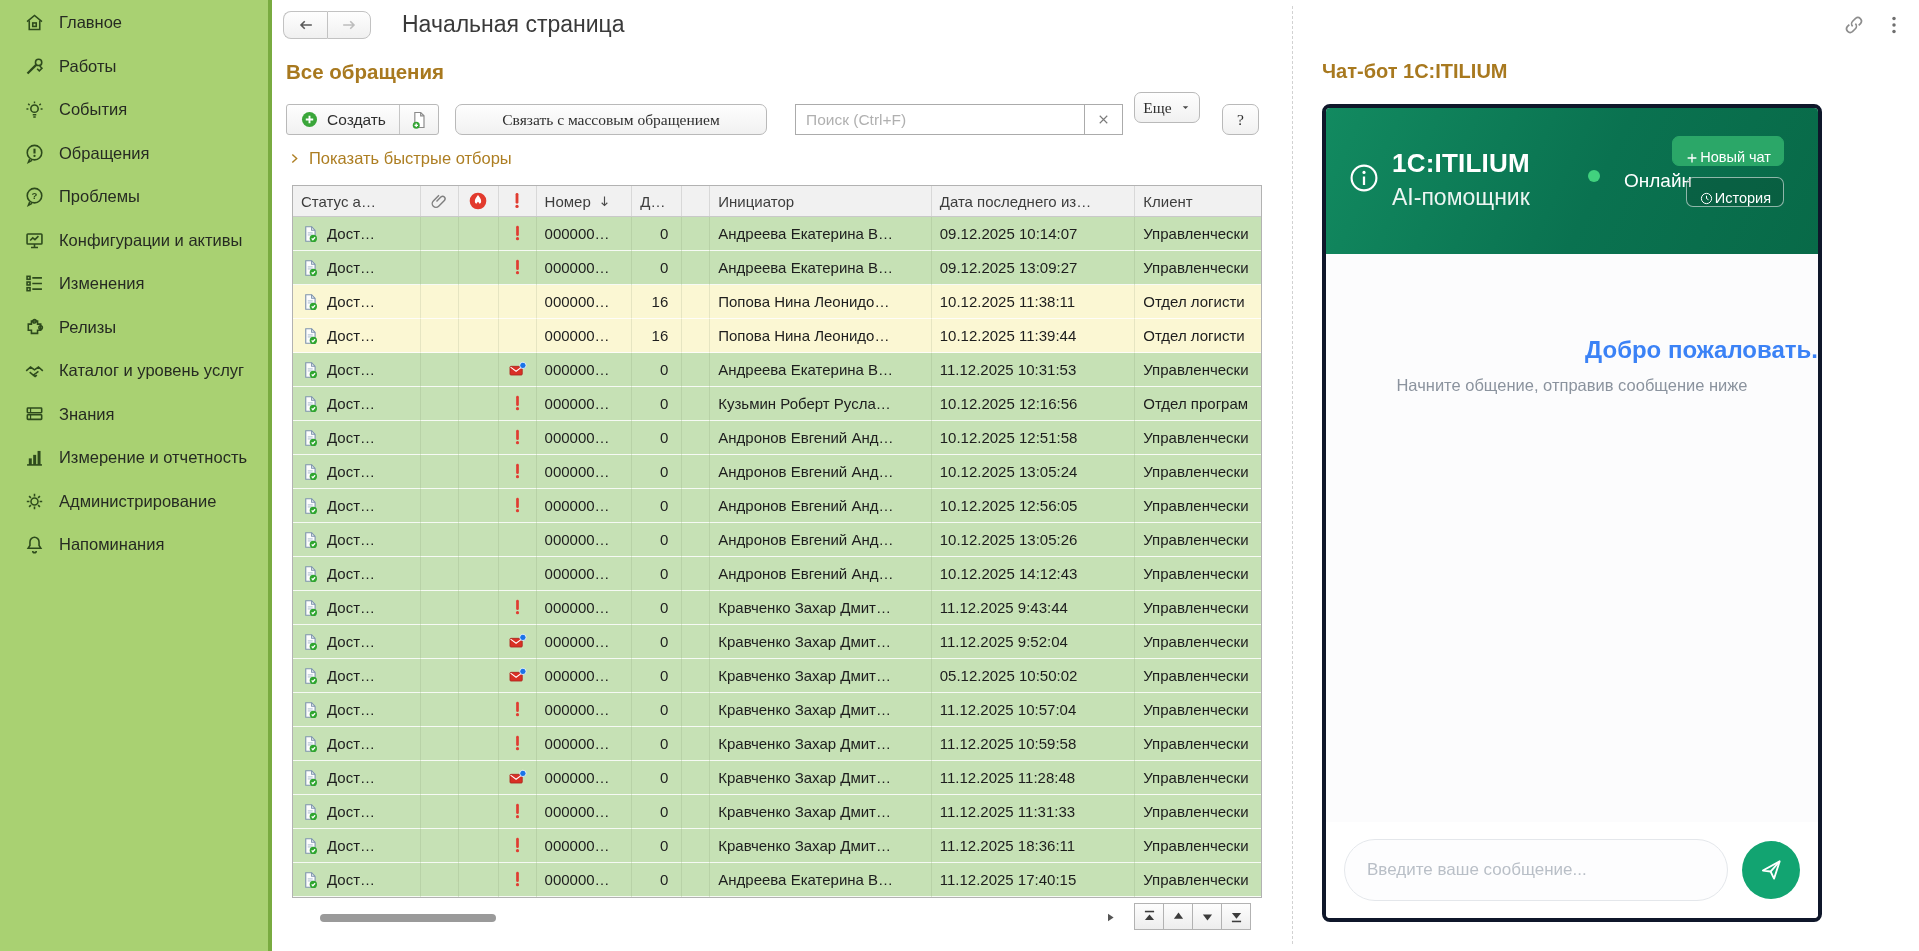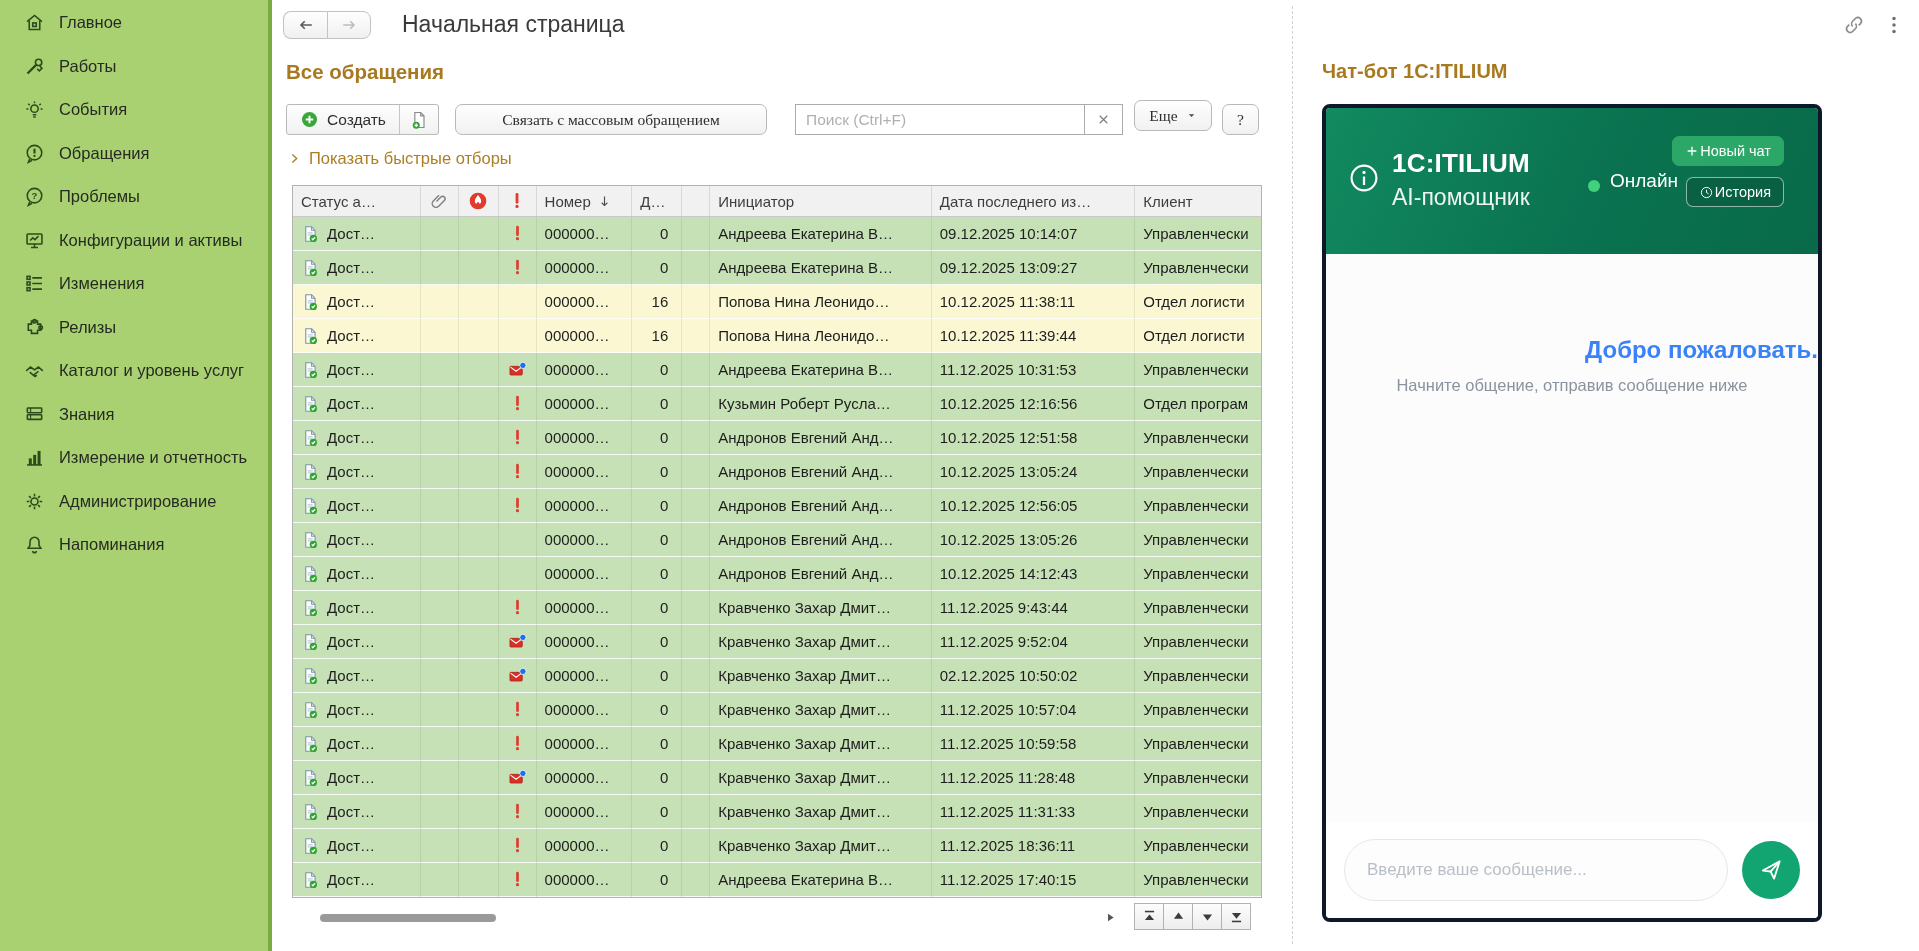--- a/index.html
+++ b/index.html
@@ -32,21 +32,21 @@
 .create-group button{border:none;background:transparent;display:flex;align-items:center;gap:8px;
   font-size:15.5px;color:#2f2f2f;padding:0 13px;cursor:pointer}
 .create-group button+button{border-left:1px solid #c6c6c6;padding:0 9px}
 .btn-linkmass{position:absolute;left:455px;top:104px;width:312px}
 .search{position:absolute;left:795px;top:104px;width:328px;height:31px;border:1px solid #ababab;
   background:#fff;display:flex}
 .search input{flex:1;border:none;outline:none;padding:0 10px;font-size:15.5px;color:#333;min-width:0}
 .search input::placeholder{color:#b0b0b0}
 .search-clear{width:38px;border:none;border-left:1px solid #ababab;background:#fff;cursor:pointer;
   display:flex;align-items:center;justify-content:center}
-.btn-more{position:absolute;left:1134px;top:100px;width:78px;gap:8px}
+.btn-more{position:absolute;left:1134px;top:92px;width:66px;gap:8px}
 .btn-help{position:absolute;left:1222px;top:104px;width:37px;padding:0}
 
 .quick-filters{position:absolute;left:288px;top:149px;display:flex;align-items:center;gap:8px;
   color:#ad7e22;font-size:16.5px;cursor:pointer;text-decoration:none}
 
 .table{position:absolute;left:292px;top:185px;width:970px;border:1px solid #b2b2b2;background:#fff}
 .thead{display:flex;height:31px;background:#f1f1f1;border-bottom:1px solid #c9c9c9}
 .th{display:flex;align-items:center;padding:0 8px;font-size:15px;color:#3d3d3d;
   border-right:1px solid #d8d8d8;overflow:hidden;white-space:nowrap;cursor:pointer}
 .row{display:flex;height:34px;cursor:pointer}
@@ -71,24 +71,24 @@
   background:linear-gradient(#fdfdfd,#ededed);display:flex;align-items:center;justify-content:center}
 
 .divider{position:absolute;left:1292px;top:6px;height:938px;border-left:1px dashed #d2d2d2}
 .chat-title{position:absolute;left:1322px;top:60px;font-size:20px;font-weight:bold;color:#a8791f}
 .chat-card{position:absolute;left:1322px;top:104px;width:500px;height:818px;border:4px solid #0f172a;
   border-radius:8px;background:#fcfcfd;overflow:hidden}
 .chat-header{position:relative;height:146px;background:linear-gradient(115deg,#128a60 0%,#0a7250 55%,#086a48 100%);color:#fff}
 .ch-info{position:absolute;left:22px;top:54px;width:32px;height:32px;display:inline-flex}
 .bot-name{position:absolute;left:66px;top:40px;font-size:26px;font-weight:bold;letter-spacing:.2px}
 .bot-sub{position:absolute;left:66px;top:76px;font-size:23px;color:rgba(255,255,255,.92)}
-.online{position:absolute;left:262px;top:62px;display:flex;align-items:flex-end;gap:10px;font-size:19px}
+.online{position:absolute;left:262px;top:62px;display:flex;align-items:flex-start;gap:24px;font-size:19px}
 .online .dot{width:12px;height:12px;border-radius:50%;background:#41d17e}
 .chat-actions{position:absolute;right:34px;top:28px;display:flex;flex-direction:column;gap:11px;align-items:flex-end}
-.chat-actions button{display:flex;align-items:center;gap:1px;height:30px;padding:0 12px;border-radius:7px;
+.chat-actions button{display:flex;align-items:flex-end;gap:1px;height:30px;padding:0 12px;border-radius:7px;
   font-size:14.5px;color:#fff;cursor:pointer;font-family:"Liberation Sans",sans-serif}
 .btn-newchat{background:#2ba768;border:1px solid #2ba768}
 .btn-history{background:rgba(8,50,35,.22);border:1px solid rgba(255,255,255,.55)}
 .welcome-title{position:absolute;left:0;top:228px;width:100%;text-align:right;font-size:24px;
   font-weight:bold;color:#3b82f6}
 .welcome-sub{position:absolute;left:0;top:268px;width:100%;text-align:center;font-size:16.5px;color:#8b939e}
 .chat-footer{position:absolute;left:0;bottom:0;width:100%;height:96px;background:#fff;
   display:flex;align-items:center;padding:0 18px;gap:14px}
 .chat-footer input{flex:1;height:62px;border:1px solid #e4e7eb;border-radius:31px;padding:0 22px;
   font-size:17px;color:#333;outline:none;background:#fdfdfe;min-width:0}
@@ -782,21 +782,21 @@
               <rect x="2.5" y="8" width="15.5" height="11" rx="1.2" fill="#d93025" stroke="#a9241c" stroke-width="1"></rect>
               <path d="M3.2 9l7 5.2 7-5.2" fill="none" stroke="#fff" stroke-width="1.3"></path>
               <circle cx="18.8" cy="6.8" r="4" fill="#1a73e8" stroke="#fff" stroke-width="1"></circle>
             </svg>
           </span>
     </div>
     <div class="td c4">000000…</div>
     <div class="td c5 right">0</div>
     <div class="td c6"></div>
     <div class="td c7">Кравченко Захар Дмит…</div>
-    <div class="td c8">02.12.2025 10:50:02</div>
+    <div class="td c8">05.12.2025 10:50:02</div>
     <div class="td c9">Управленчески</div>
   </div>
       <div class="row row-green">
     <div class="td c0">
       <span class="ric">
             <svg viewBox="0 0 24 24">
               <path d="M6 2.8h7.4l4.4 4.6v13.8H6z" fill="#fdfdfd" stroke="#7d93ad" stroke-width="1.4"></path>
               <path d="M13.4 2.8v4.6h4.4" fill="none" stroke="#7d93ad" stroke-width="1.3"></path>
               <path d="M8.6 10.6h6.2M8.6 13.2h6.2" stroke="#a9bccd" stroke-width="1.2"></path>
               <circle cx="15.6" cy="17.6" r="4.6" fill="#2ea52e"></circle>

